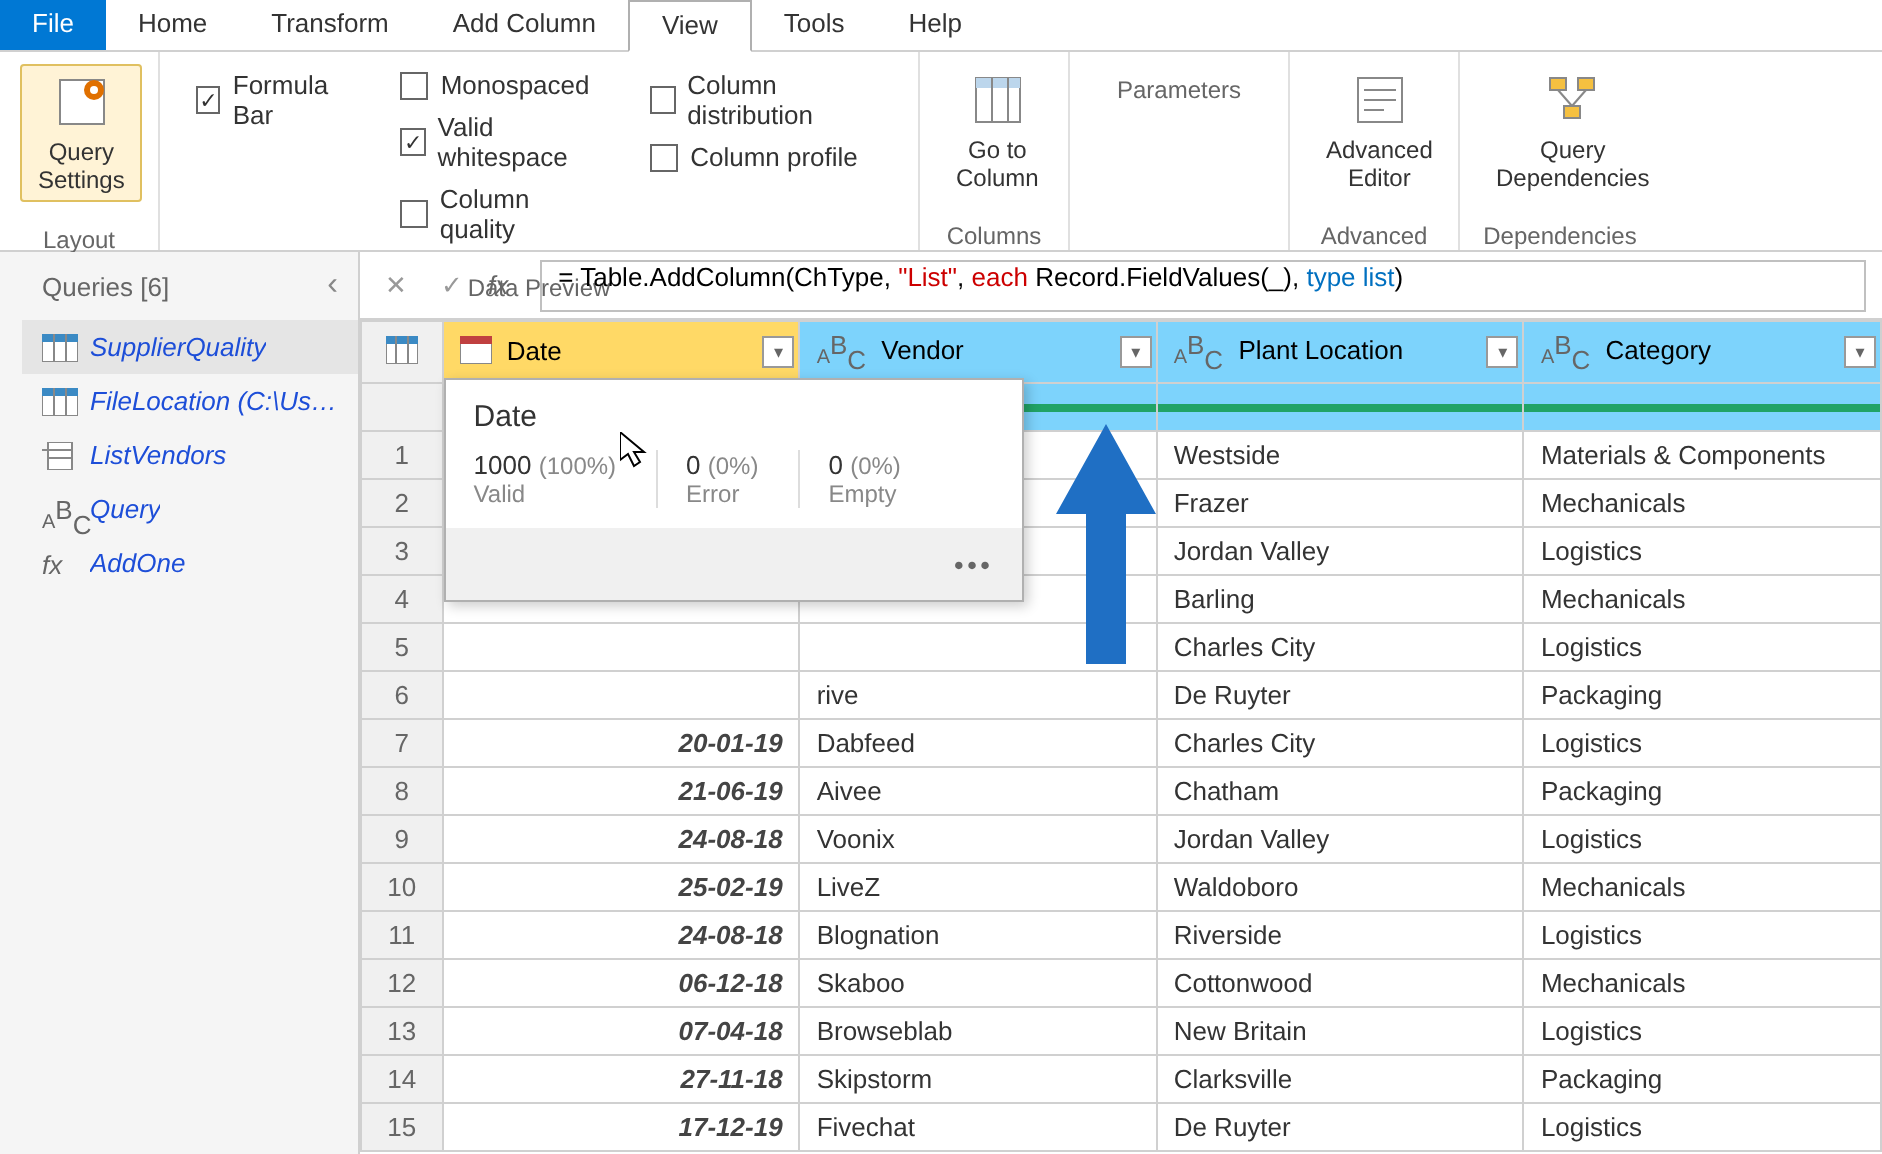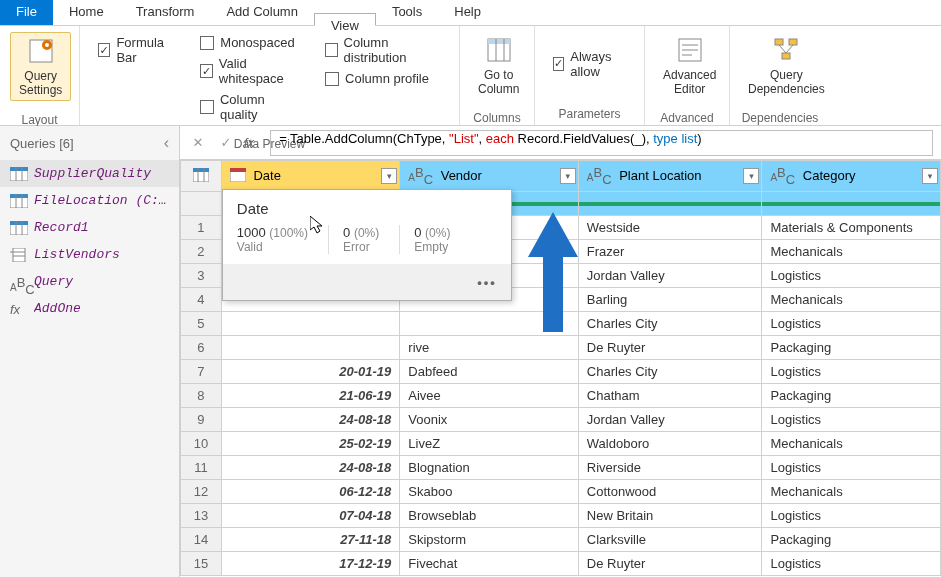--- a/index.html
+++ b/index.html
@@ -2,21 +2,21 @@
 <html><head>
 <meta charset="utf-8">
 <style>
   * { box-sizing: border-box; margin: 0; padding: 0; font-family: "Segoe UI", Tahoma, sans-serif; font-size: 13px; }
   body { background: #fff; width: 941px; height: 577px; overflow: hidden; position: relative; }
   
   
   .menubar { display: flex; height: 26px; border-bottom: 1px solid #d0d0d0; }
   .menu-item { padding: 4px 16px; cursor: pointer; color: #333; }
   .menu-item.file { background: #0078d4; color: #fff; font-weight: 400; }
-  .menu-item.active { border: 1px solid #b0b0b0; border-bottom: 1px solid #fff; background: #fff; margin-bottom: -1px; margin-top: 13px; }
+  .menu-item.active { border: 1px solid #b0b0b0; border-bottom: 1px solid #fff; background: #fff; margin-bottom: -1px; }
   
   
   .ribbon { display: flex; height: 100px; border-bottom: 1px solid #d0d0d0; }
   .ribbon-group { border-right: 1px solid #e0e0e0; display: flex; flex-direction: column; justify-content: space-between; }
   .ribbon-group-content { display: flex; padding: 6px 10px 0 10px; flex: 1; }
   .ribbon-group-label { text-align: center; font-size: 12px; color: #666; padding: 12px 0 4px 0; }
   
   .big-btn { display: flex; flex-direction: column; align-items: center; padding: 2px 8px; cursor: pointer; }
   .big-btn-icon { width: 32px; height: 32px; display: flex; align-items: center; justify-content: center; }
   .big-btn-label { font-size: 12px; color: #333; text-align: center; line-height: 1.2; margin-top: 2px; }
@@ -24,27 +24,27 @@
   
   .checkbox-row { display: flex; align-items: center; padding: 3px 8px; cursor: pointer; }
   .checkbox-box { width: 14px; height: 14px; border: 1px solid #666; margin-right: 6px; display: flex; align-items: center; justify-content: center; }
   .checkbox-box.checked::after { content: "✓"; font-size: 11px; color: #333; }
   .checkbox-label { font-size: 13px; color: #333; }
   
   
   .main { display: flex; height: calc(100% - 126px); }
   
   
-  .queries-panel { width: 180px; border-right: 1px solid #d0d0d0; background: #f5f5f5; }
+  .queries-panel { width: 180px; border-right: 1px solid #d0d0d0; background: #f5f5f5; padding-left: 11px; }
   .queries-header { display: flex; justify-content: space-between; align-items: center; padding: 8px 10px; color: #666; font-size: 14px; }
   .queries-collapse { cursor: pointer; font-size: 16px; color: #888; }
   .query-item { display: flex; align-items: center; padding: 6px 10px; cursor: pointer; }
   .query-item.selected { background: #e5e5e5; }
   .query-item-icon { width: 18px; height: 14px; margin-right: 6px; }
-  .query-item-label { font-style: italic; color: #701a75; font-size: 13px; white-space: nowrap; overflow: hidden; text-overflow: ellipsis; font-family: Liberation Mono, monospace; }
+  .query-item-label { font-style: italic; color: #1d4ed8; font-size: 13px; white-space: nowrap; overflow: hidden; text-overflow: ellipsis; }
   
   
   .content { flex: 1; display: flex; flex-direction: column; position: relative; }
   
   
   .formula-bar { display: flex; align-items: center; height: 34px; border-bottom: 1px solid #d0d0d0; padding: 0 8px; gap: 8px; }
   .fb-btn { width: 20px; height: 20px; display: flex; align-items: center; justify-content: center; color: #999; cursor: pointer; }
   .fb-fx { font-style: italic; color: #666; margin-right: 8px; }
   .fb-input { flex: 1; height: 26px; border: 1px solid #c0c0c0; padding: 0 8px; font-family: Consolas, monospace; font-size: 13px; }
   .fb-input .kw { color: #c00; }
@@ -161,26 +161,20 @@
             </svg>
         </div>
         <div class="big-btn-label" style="white-space:pre-line">Go to
 Column</div>
       </div>
     </div>
     <div class="ribbon-group-label">Columns</div>
   </div>
 
   <div class="ribbon-group" style="width:110px">
-    <div class="ribbon-group-content">
-      <div class="checkbox-row">
-        <div class="checkbox-box checked"></div>
-        <span class="checkbox-label">Always allow</span>
-      </div>
-    </div>
     <div class="ribbon-group-label">Parameters</div>
   </div>
 
   <div class="ribbon-group" style="width:85px">
     <div class="ribbon-group-content">
       <div class="big-btn">
         <div class="big-btn-icon">
           <svg width="26" height="26" viewBox="0 0 26 26">
               <rect x="2" y="2" width="22" height="22" fill="#fff" stroke="#888"></rect>
               <line x1="5" y1="8" x2="21" y2="8" stroke="#888"></line>
@@ -233,29 +227,20 @@
           <span class="query-item-label">SupplierQuality</span>
         </div>
         <div class="query-item">
           <span class="query-item-icon"><svg width="18" height="14">
               <rect x="0" y="0" width="18" height="14" fill="#fff" stroke="#888"></rect>
               <rect x="0" y="0" width="18" height="4" fill="#3b8ac4"></rect>
               <line x1="6" y1="0" x2="6" y2="14" stroke="#888"></line>
               <line x1="12" y1="0" x2="12" y2="14" stroke="#888"></line>
             </svg></span>
           <span class="query-item-label">FileLocation (C:\Users</span>
-        </div>
-        <div class="query-item">
-          <span class="query-item-icon"><svg width="18" height="14">
-              <rect x="0" y="0" width="18" height="14" fill="#fff" stroke="#888"></rect>
-              <rect x="0" y="0" width="18" height="4" fill="#3b8ac4"></rect>
-              <line x1="6" y1="0" x2="6" y2="14" stroke="#888"></line>
-              <line x1="12" y1="0" x2="12" y2="14" stroke="#888"></line>
-            </svg></span>
-          <span class="query-item-label">Record1</span>
         </div>
         <div class="query-item">
           <span class="query-item-icon"><svg width="18" height="14">
               <rect x="3" y="0" width="12" height="14" fill="#fff" stroke="#888"></rect>
               <line x="3" y1="4" x2="15" y2="4" stroke="#888"></line>
               <line x1="3" y1="8" x2="15" y2="8" stroke="#888"></line>
             </svg></span>
           <span class="query-item-label">ListVendors</span>
         </div>
         <div class="query-item">

